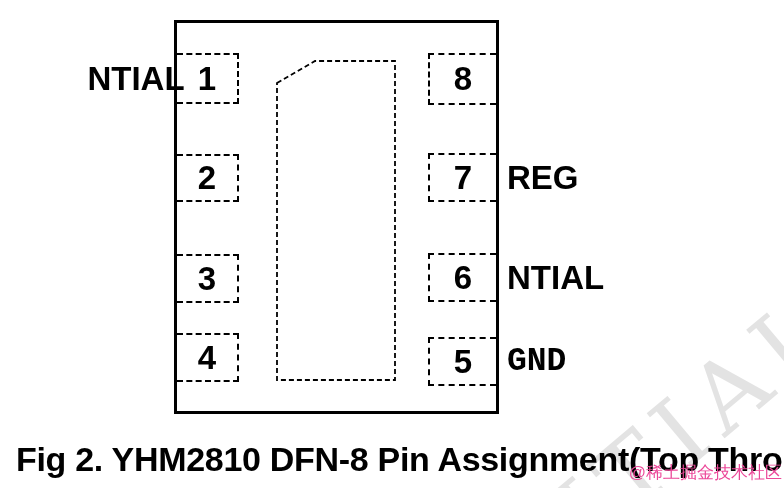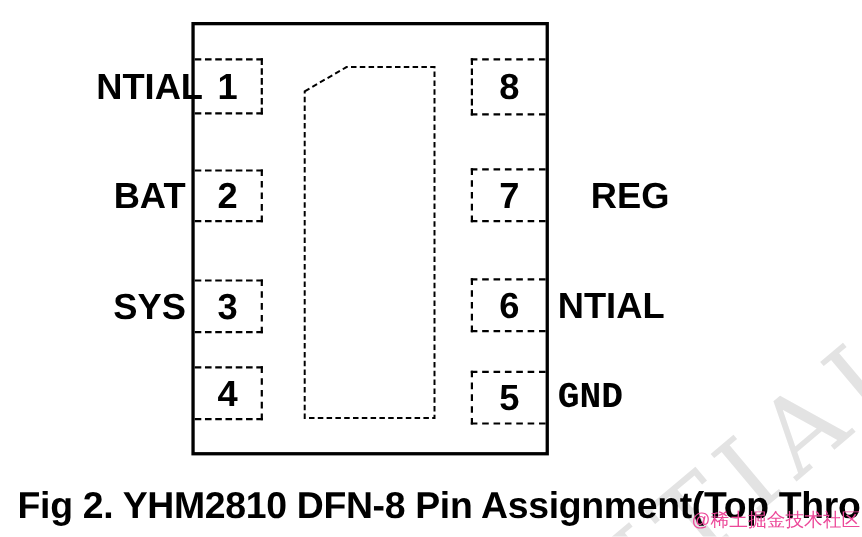--- a/index.html
+++ b/index.html
@@ -40,21 +40,21 @@
     position:absolute;display:flex;align-items:center;
     font-weight:bold;font-size:33px;white-space:nowrap;
   }
   .pin-name.left{left:56px;width:160px;justify-content:center;}
   .pin-name.right{left:507px;width:190px;justify-content:flex-start;}
   #name-isns{top:53px;height:51px;}
   #name-bat{top:154px;height:48px;}
   #name-sys{top:254px;height:49px;}
   #name-in{top:333px;height:49px;}
   #name-stacmd{top:53px;height:52px;}
-  #name-reg{top:153px;height:49px;margin-left:30px;}
+  #name-reg{top:153px;height:49px;}
   #name-ilim{top:253px;height:49px;}
   #name-gnd{top:337px;height:49px;font-family:Liberation Mono, monospace;}
   .caption{
     position:absolute;left:16px;top:437px;
     font-weight:bold;font-size:34px;letter-spacing:-0.3px;white-space:nowrap;
   }
   .wm-credit{
     position:absolute;right:2px;top:461px;
     font-size:17px;color:#ec4899;white-space:nowrap;
   }
@@ -94,22 +94,20 @@
       <span>7</span>
     </div>
     <div id="pin6" class="pin-box right">
       <span>6</span>
     </div>
     <div id="pin5" class="pin-box right">
       <span>5</span>
     </div>
 
     <div id="name-isns" class="pin-name left">NTIAL</div>
-    <div id="name-bat" class="pin-name left">BAT</div>
-    <div id="name-sys" class="pin-name left">SYS</div>
 
     <div id="name-reg" class="pin-name right">REG</div>
     <div id="name-ilim" class="pin-name right">NTIAL</div>
     <div id="name-gnd" class="pin-name right">GND</div>
 
     <div class="caption">Fig 2. YHM2810 DFN-8 Pin Assignment(Top Through View）</div>
 
     <div class="wm-credit">@稀土掘金技术社区</div>
 
   </div>

